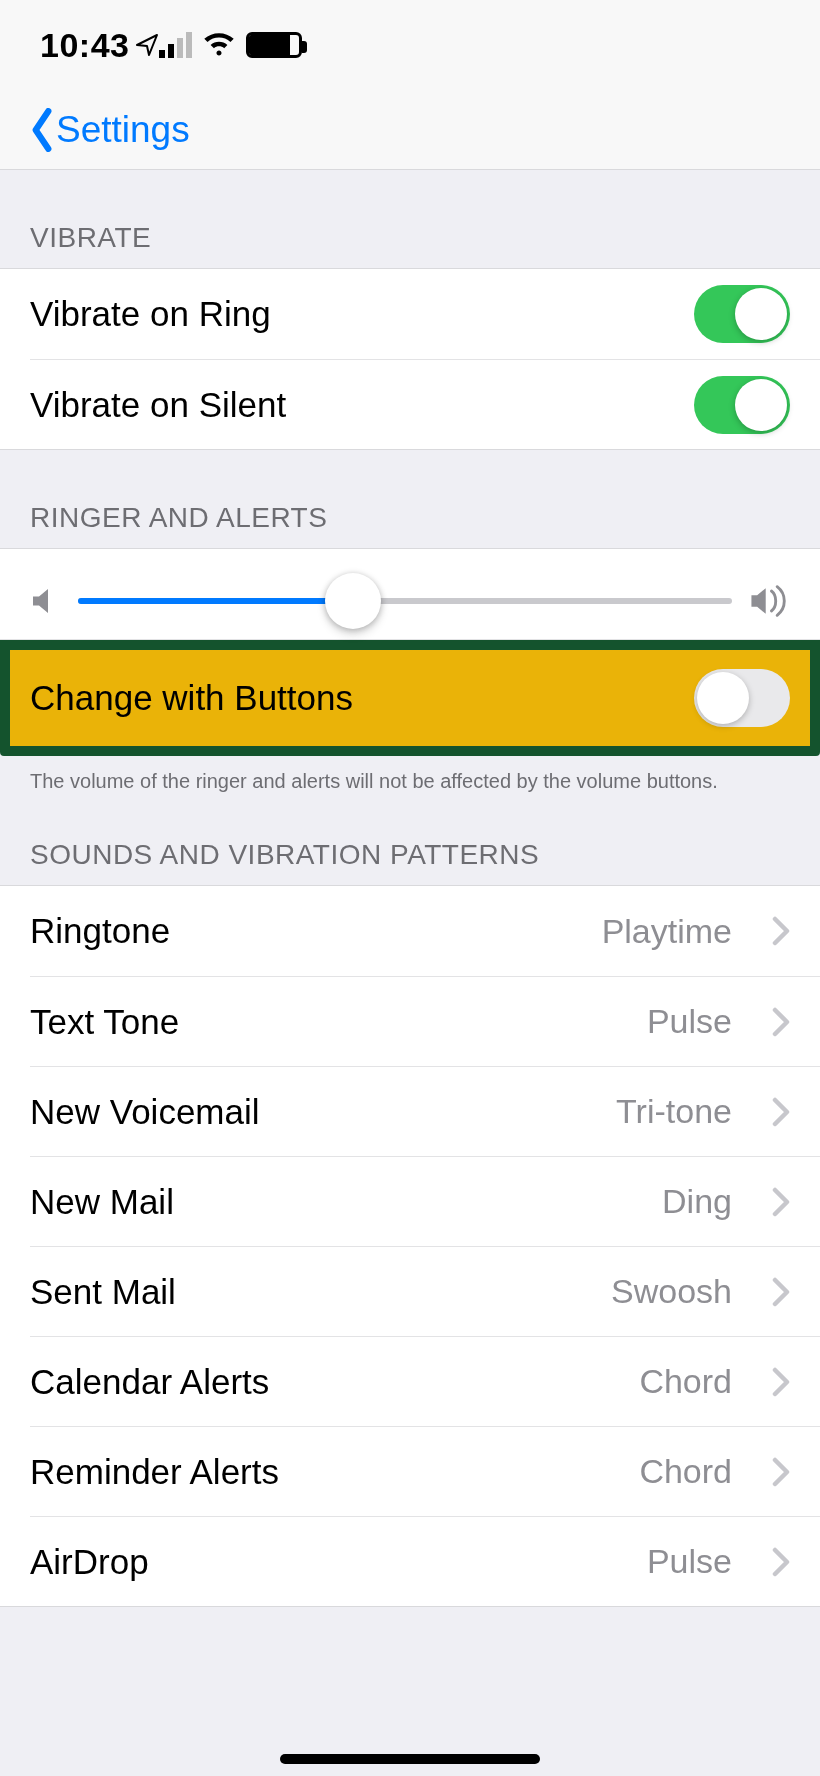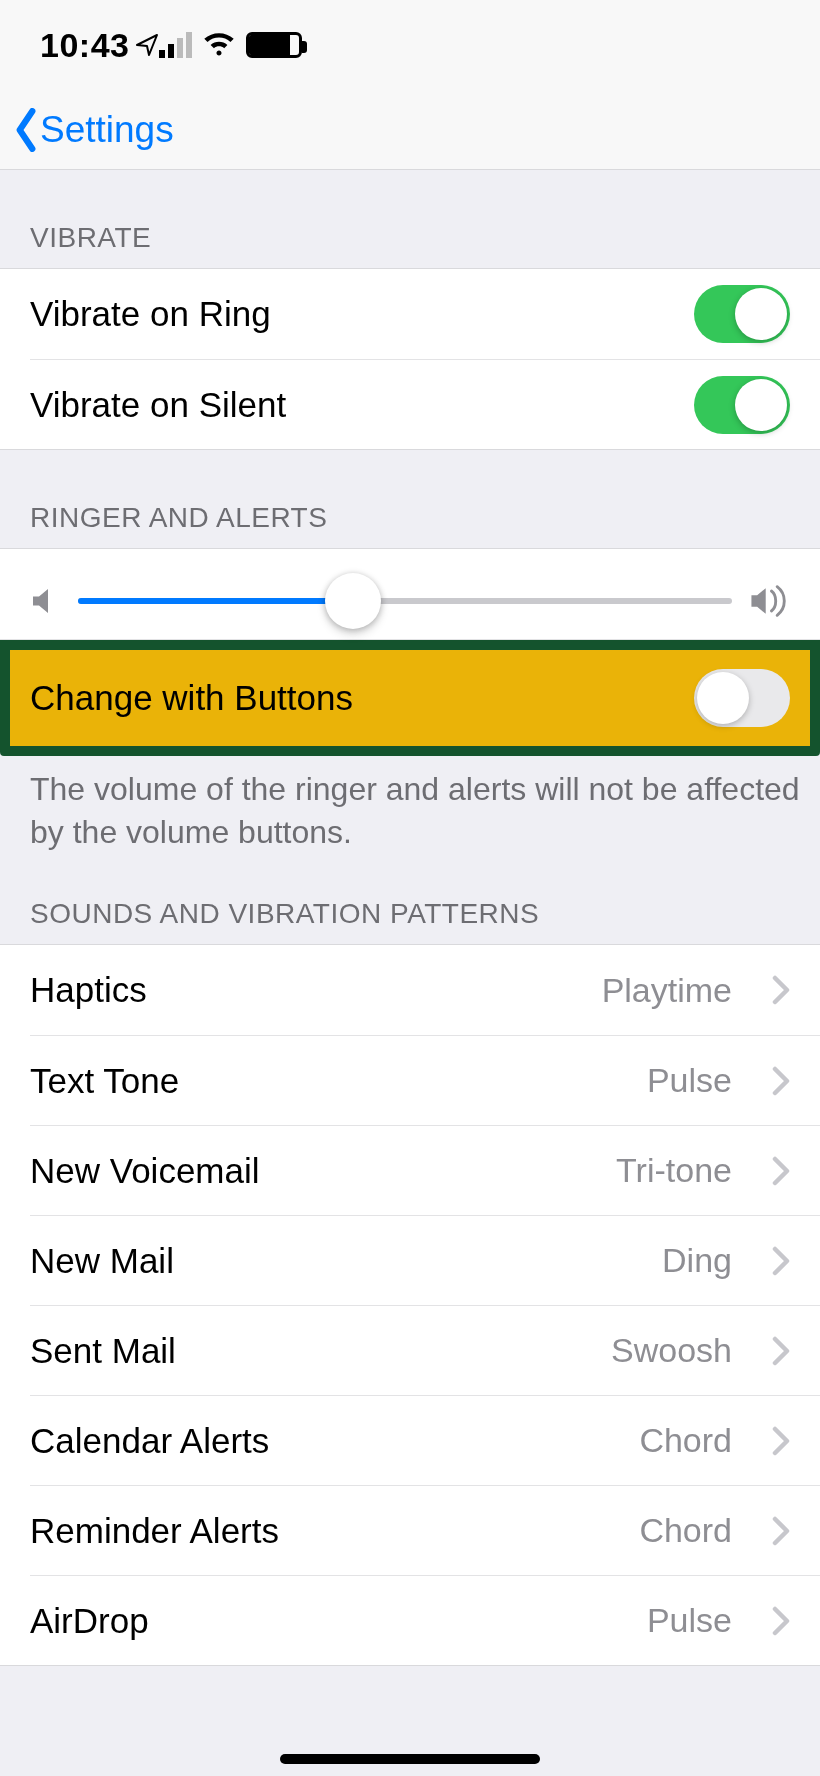--- a/index.html
+++ b/index.html
@@ -32,35 +32,35 @@
   .batt i { display:block; width:82%; height:100%; background:#000; border-radius:2px 0 0 2px;}
   
   .nav-header {
     height: 80px;
     background: #f8f8f8;
     border-bottom: 1px solid #d9d9dc;
     position: relative;
     display:flex;
     align-items:center;
   }
-  .back-btn { display:flex; align-items:center; color:#007aff; font-size:37px; padding-left:12px; gap:0px; }
+  .back-btn { display:flex; align-items:center; color:#007aff; font-size:37px; padding-left:28px; gap:0px; }
   .back-chevron { width:28px; height:44px; }
   .back-chevron svg { width:100%; height:100%; }
   .nav-title { position:absolute; left:50%; top:50%; transform:translate(-50%,-50%); font-size:37px; font-weight:600; white-space:nowrap; }
   
   .group-header {
     font-size: 28px;
     color: #6d6d72;
     letter-spacing: 0.5px;
     text-transform: uppercase;
     padding: 52px 30px 14px 30px;
   }
   .group-header.small-top { padding-top:44px; }
   .group-footer {
-    font-size: 32px;
+    font-size: 20px;
     color: #6d6d72;
     padding: 12px 18px 0 30px;
     line-height:1.35;
   }
   .list {
     background:#fff;
     border-top:1px solid #d9d9dc;
     border-bottom:1px solid #d9d9dc;
   }
   .row {
@@ -197,21 +197,21 @@
         <span class="knob"></span>
       </span>
   </div>
 </div>
 
 <div class="group-footer">The volume of the ringer and alerts will not be affected by the volume buttons.</div>
 
 <div class="group-header small-top">Sounds and Vibration Patterns</div>
 <div class="list">
   <div class="row">
-    <span class="row-label">Haptics</span>
+    <span class="row-label">Ringtone</span>
     <span class="row-value">Playtime</span>
     <span class="chevron">
         <svg viewBox="0 0 12 20">
           <path d="M2 2l8 8-8 8" fill="none" stroke="#c7c7cc" stroke-width="3" stroke-linecap="round" stroke-linejoin="round"></path>
         </svg>
       </span>
   </div>
   <div class="row">
     <span class="row-label">Text Tone</span>
     <span class="row-value">Pulse</span>

